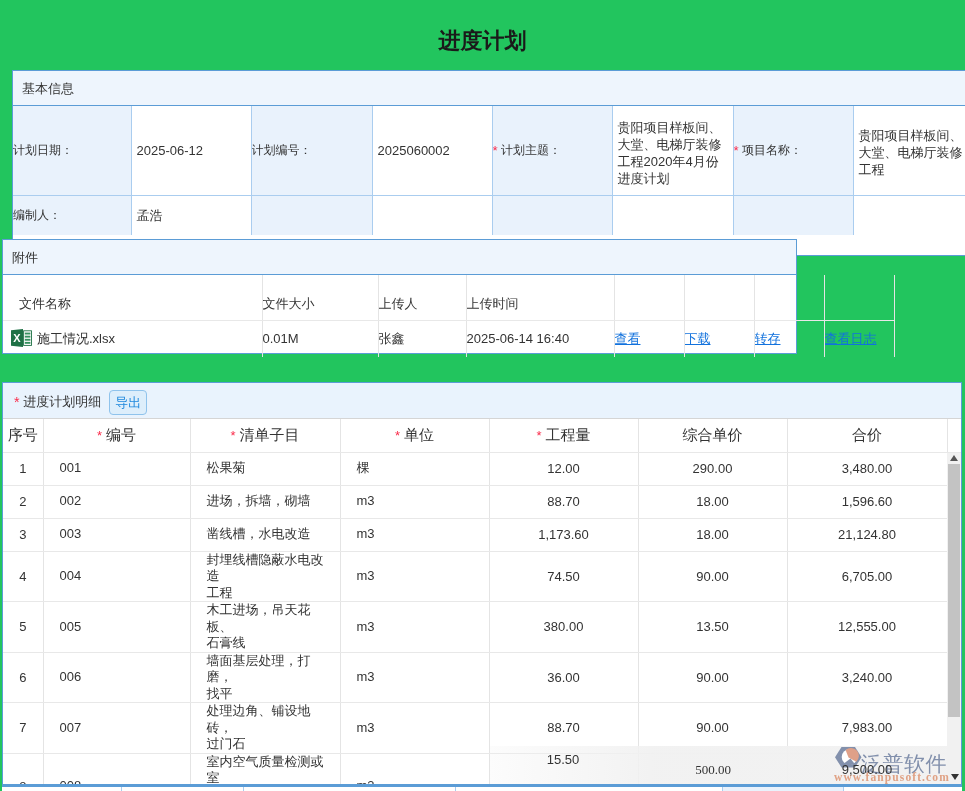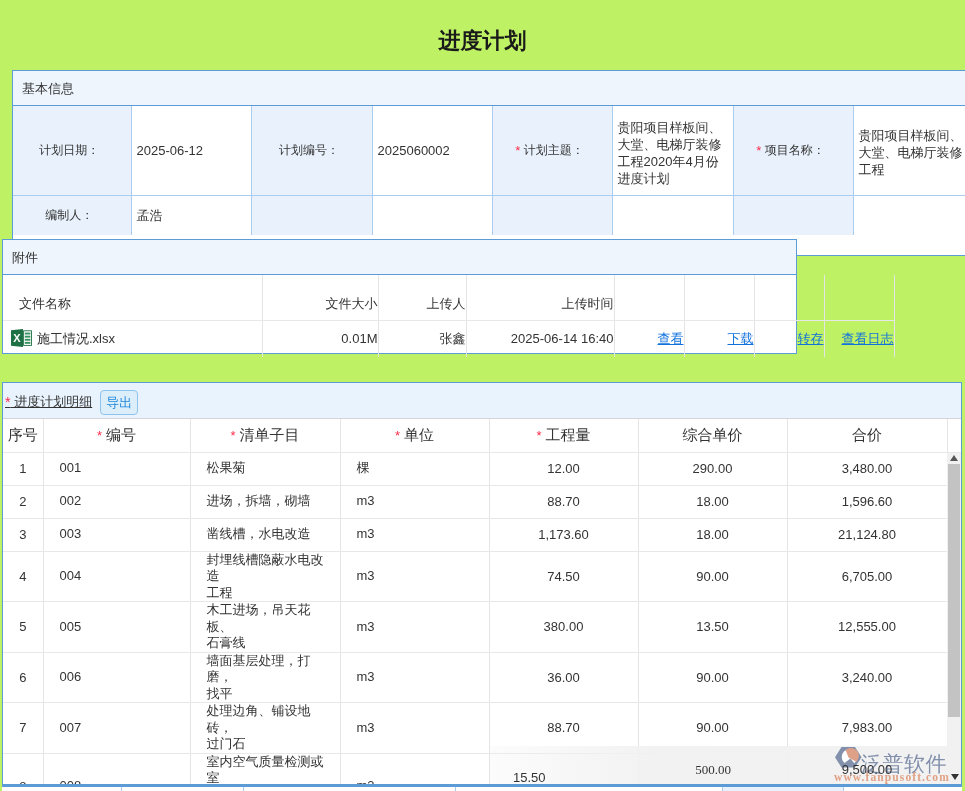--- a/index.html
+++ b/index.html
@@ -1,53 +1,53 @@
 <!DOCTYPE html>
 <html><head>
 <meta charset="utf-8">
 <style>
 * { margin:0; padding:0; box-sizing:border-box; }
 html,body { background:#fff; }
 body { font-family:"Liberation Sans", sans-serif; font-size:12px; color:#333; }
-#page { position:relative; width:965px; height:791px; overflow:hidden; background:#bef264; }
+#page { position:relative; width:965px; height:791px; overflow:hidden; background:#22c55e; }
 .title { position:absolute; left:0; top:29px; width:965px; text-align:center;
   font-size:22px; font-weight:bold; color:#1a1a1a; line-height:24px; }
 .panel { position:absolute; border:1px solid #5b9cd6; background:#fff; }
 .phead { height:35px; line-height:35px; background:#eef5fd; padding-left:9px;
   border-bottom:1px solid #5b9cd6; font-size:13px; color:#333; }
 table { border-collapse:collapse; table-layout:fixed; width:100%; }
 td { font-size:12px; color:#333; overflow:hidden; }
 .req { color:#fa2b4a; font-size:1.1em; position:relative; top:1px; }
 
 
 #p1 { left:12px; top:70px; width:960px; height:186px; }
 #p1 td { border:1px solid #aacdef; }
 #p1 tr td:first-child { border-left:none; }
 #p1 tr td:last-child { border-right:none; }
 #p1 tr:first-child td { border-top:none; }
 #p1 tr:last-child td { border-bottom:none; }
-#p1 .lab { background:#e9f2fc; text-align:center; padding-right:5px; }
+#p1 .lab { background:#e9f2fc; text-align:left; padding-right:5px; }
 #p1 .val { background:#fff; text-align:left; padding-left:5px; padding-right:5px; line-height:17px; font-size:13px; }
 #p1 .r1 { height:89px; }
 #p1 .r2 { height:40px;margin-left:48px; }
 
 
 #p2 { left:2px; top:239px; width:795px; height:115px; }
-#p2 td { border-right:1px solid #e4e4e4; border-bottom:1px solid #e8e8e8; text-align:right; }
+#p2 td { border-right:1px solid #e4e4e4; border-bottom:1px solid #e8e8e8; text-align:left; }
 #p2 td:last-child { border-right:none; }
 #p2 tr.hrow { height:45px; } #p2 tr.hrow td { padding-top:13px; font-size:13px; }
 #p2 tr.drow { height:33px; font-size:13px; }
 #p2 tr.drow td { border-bottom:none; font-size:13px; }
 #p2 .fn { text-align:left; padding-left:16px; }
 #p2 a { color:#1272dd; text-decoration:underline; }
 .xlicon { display:inline-block; width:21px; height:18px; vertical-align:-4px; margin-right:5px; }
 
 
 #p3 { left:2px; top:382px; width:960px; height:403px; overflow:hidden; }
-#p3 .tbar { height:36px; background:#e9f3fd; border-bottom:1px solid #d5d5d5; padding-left:2px;text-decoration:underline; }
+#p3 .tbar { height:36px; background:#e9f3fd; border-bottom:1px solid #d5d5d5; padding-left:11px; }
 #p3 .tbar .lbl { line-height:36px; font-size:13px; }
 .btn { display:inline-block; margin-left:8px; width:38px; height:25px; line-height:23px;
   text-align:center; background:#ddeefb; border:1px solid #8fc3ec; border-radius:4px;
   color:#2089dd; font-size:13px; vertical-align:middle; }
 #p3 table td { border-right:1px solid #e4e4e4; border-bottom:1px solid #e8e8e8; padding:0 8px; font-size:13px; }
 #p3 table td:last-child { border-right:none; }
 #p3 .hd td { text-align:center; height:33px; white-space:nowrap; padding:0 2px; font-size:15px; }
 #p3 .hd .req { font-size:13px; top:0px; }
 #p3 .ctr { text-align:center; }
 #p3 .lt { text-align:left; line-height:16.5px; padding:0 16px !important; }
@@ -289,17 +289,17 @@
   <div id="wmark">
     <svg style="position:absolute; left:345px; top:1px;" width="27" height="21" viewBox="0 0 27 21">
       <polygon points="6.5,0 20,0 26.5,10.2 20,20.5 6.5,20.5 0,10.2" fill="#8290ac"></polygon>
       <circle cx="14.5" cy="10" r="7.8" fill="#fff"></circle>
       <path d="M13.5,10.5 L10.6,3 A7.8,7.8 0 0 1 21.3,14.7 Z" fill="#dfa088"></path>
       <path d="M15.5,11.5 L19.4,16.5 A7.8,7.8 0 0 1 9.2,16.2 Z" fill="#8290ac"></path>
     </svg>
     <div id="wmtext">泛普软件</div>
     <div id="wmurl">www.fanpusoft.com</div>
   </div>
-  <div class="ovl" style="left:513px; top:771px; width:100px; ">15.50</div>
+  <div class="ovl" style="left:513px; top:753px; width:100px; text-align:center;">15.50</div>
   <div class="ovl" style="left:663px; top:763px; width:100px; text-align:center;font-family:Liberation Serif, serif;">500.00</div>
   <div class="ovl" style="left:817px; top:763px; width:100px; text-align:center;">9,500.00</div>
   <div class="ovl" style="left:951px; top:774px; width:0; height:0; border-left:4px solid transparent; border-right:4px solid transparent; border-top:6px solid #333;"></div>
 </div>
 
 </body></html>

